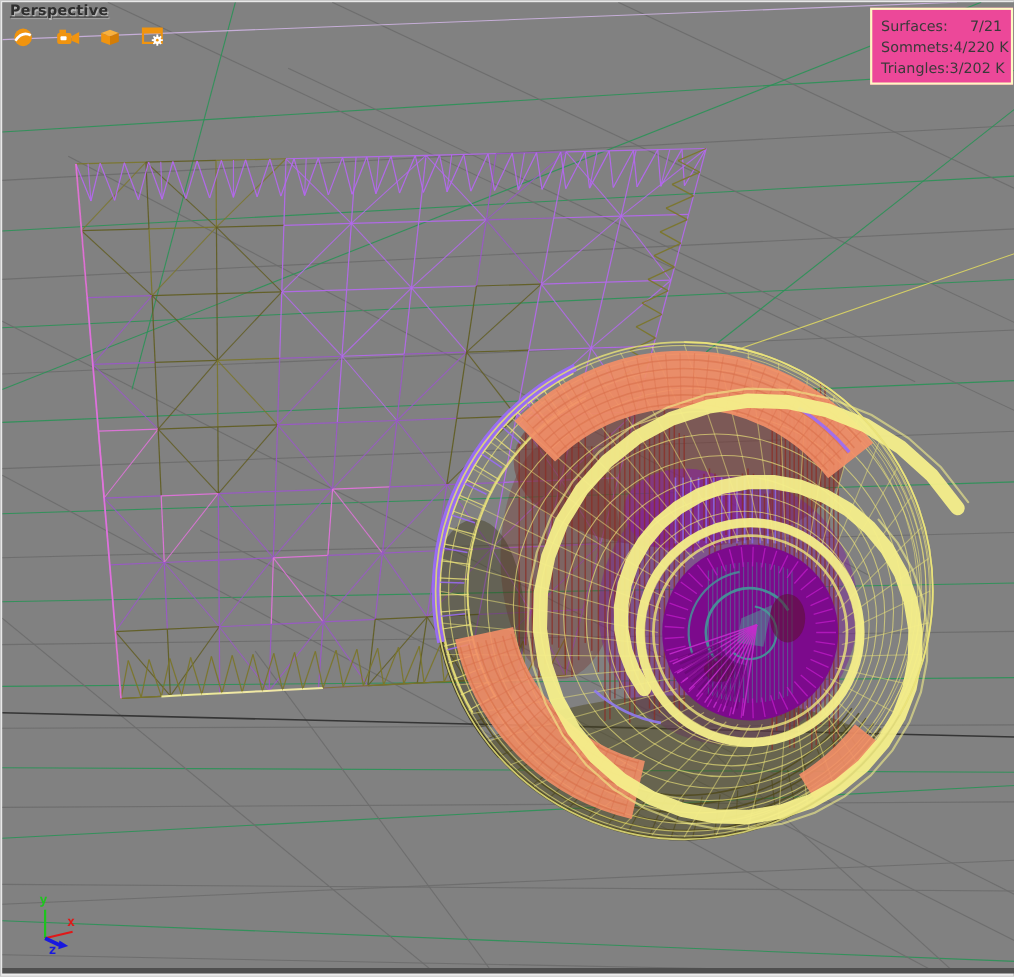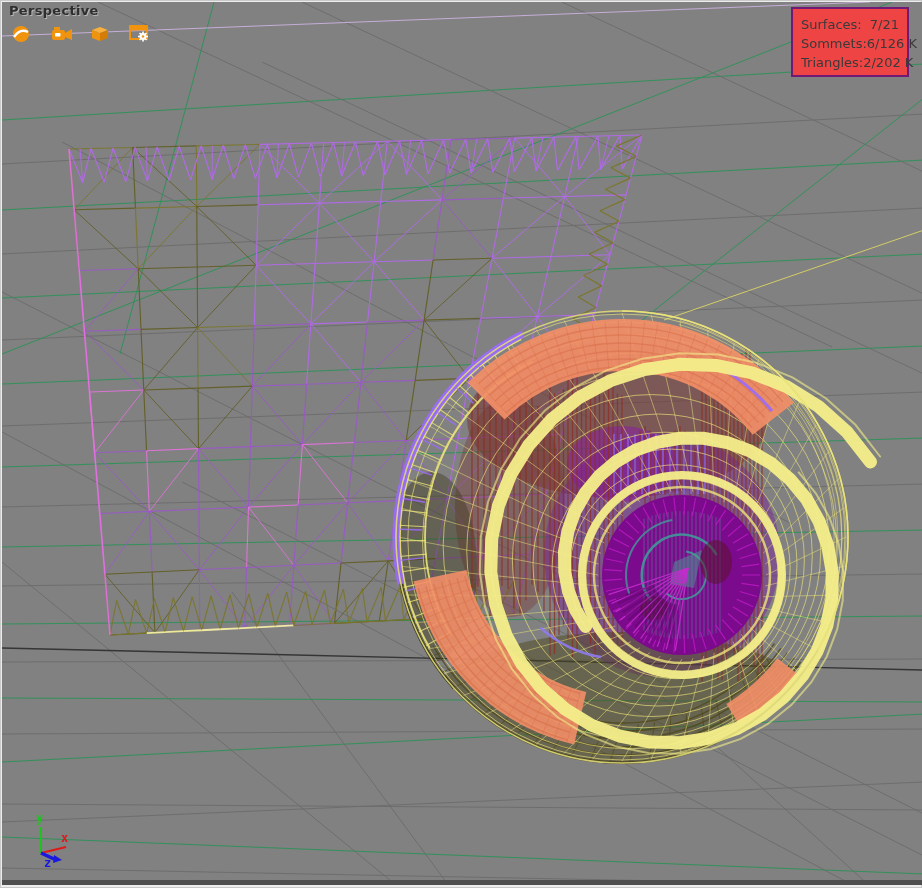--- a/index.html
+++ b/index.html
@@ -2,26 +2,26 @@
 <html style="--background: #818181; --label_text: #2e2e2e; --stats_text: #3a3a3a; --icon_orange: #f0940f; --icon_orange_light: #f8b13e; --icon_orange_dark: #d47d06; --grid_green: #2e9158; --grid_gray: #6d6d6d; --grid_dark: #303030; --lavender: #c9b0dc; --guide_yellow: #d8d264; --panel_violet: #b468ee; --panel_violet_dim: #9a58c8; --panel_pink: #e273dc; --panel_olive: #7b762b; --panel_olive_dim: #615d22; --panel_edge_bright: #f4f0a2; --wire_yellow: #ece47a; --wire_yellow_bright: #f4ee8a; --orange_patch: #f28e67; --orange_hatch: #d96f4b; --rim_purple: #9a6cf8; --violet_arc: #8f7af0; --red_fiber: #8b2e26; --interior_red: #77322c; --interior_purple: #7a1d9a; --interior_purple_deep: #8a18a8; --interior_olive: #4e471d; --backface_dark: #3f3b14; --iris_purple: #7c0a8c; --iris_teal: #439898; --iris_magenta: #b81ac2; --magenta_fan: #c32ccc; --axis_x: #e01818; --axis_y: #1ec41e; --axis_z: #1818e0;"><head>
 <meta charset="utf-8">
 <style>
   html,body{margin:0;padding:0;}
   body{width:922px;height:888px;position:relative;background:#efefef;font-family:"DejaVu Sans",sans-serif;overflow:hidden;}
   .frame{position:absolute;inset:0;background:#ededed;border:1px solid #c9c9c9;box-sizing:border-box;}
   .viewport{position:absolute;left:1px;top:1px;width:920px;height:878px;background:var(--background,#818181);overflow:hidden;}
   .bottom-strip{position:absolute;left:1px;top:879px;width:920px;height:5px;background:#4f4f4f;}
   #scene{position:absolute;left:0;top:0;width:922px;height:888px;}
   .vp-label{position:absolute;left:7px;top:1px;font-size:13px;font-weight:bold;color:var(--label_text,#2e2e2e);
-    text-shadow:1px 1px 0 rgba(190,190,190,.85);letter-spacing:.3px;cursor:default;}
+    text-shadow:1px 1px 0 rgba(190,190,190,.85);letter-spacing:.3px;cursor:default;text-decoration:underline;}
   .toolbar{position:absolute;left:8px;top:21px;display:flex;gap:13px;}
   .tb{background:transparent;border:none;padding:0;margin:0;width:26px;height:21px;cursor:pointer;display:block;}
   .tb svg{display:block;}
-  .stats{position:absolute;left:789px;top:5px;width:118px;height:70px;box-sizing:border-box;
-    background:#ef4444;border:2px solid #701a75;padding:6px 8px 0 8px;}
+  .stats{position:absolute;left:789px;top:5px;width:130px;height:70px;box-sizing:border-box;
+    background:#ec4899;border:2px solid #fef9c3;padding:6px 8px 0 8px;}
   .stats-row{display:flex;justify-content:space-between;font-size:13px;line-height:19px;
     color:var(--stats_text,#3a3a3a);white-space:nowrap;}
   .gizmo{position:absolute;left:16px;top:804px;width:70px;height:74px;}
   .gizmo text{font-family:"DejaVu Sans Mono",monospace;font-size:12px;font-weight:bold;}
 </style>
 </head>
 <body>
 
 <div class="frame">
   <div class="viewport">
@@ -889,25 +889,25 @@
       </button>
     </div>
 
     <div class="stats">
       <div class="stats-row">
         <span>Surfaces:</span>
         <span>7/21</span>
       </div>
       <div class="stats-row">
         <span>Sommets:</span>
-        <span>6/126 K</span>
+        <span>4/220 K</span>
       </div>
       <div class="stats-row">
         <span>Triangles:</span>
-        <span>2/202 K</span>
+        <span>3/202 K</span>
       </div>
     </div>
 
     <svg class="gizmo" viewBox="0 0 70 74">
       <line x1="23" y1="47" x2="23" y2="21" stroke="var(--axis_y)" stroke-width="2"></line>
       <line x1="23" y1="47" x2="48" y2="41" stroke="var(--axis_x)" stroke-width="2"></line>
       <line x1="23" y1="47" x2="36" y2="53" stroke="var(--axis_z)" stroke-width="3.5"></line>
       <polygon points="36,49 44,54 35,57" fill="var(--axis_z)"></polygon>
       <text x="18" y="16" fill="var(--axis_y)">y</text>
       <text x="43" y="36" fill="var(--axis_x)">x</text>

